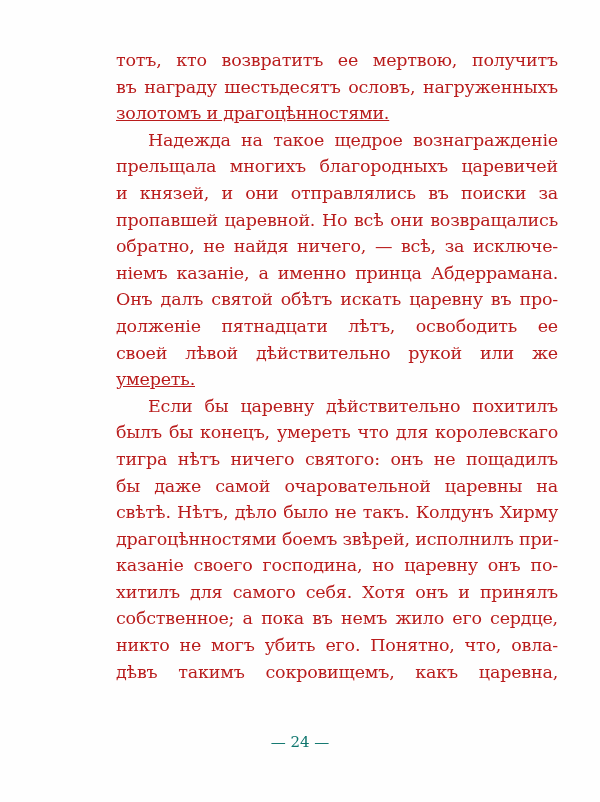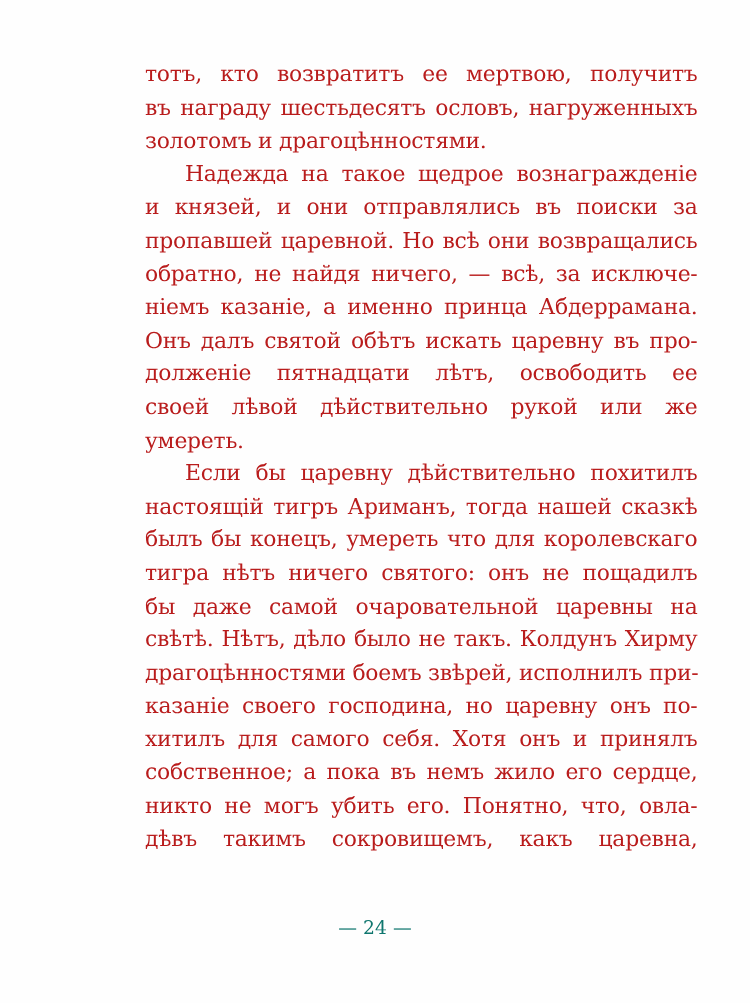--- a/index.html
+++ b/index.html
@@ -37,20 +37,21 @@
       white-space: nowrap;
       text-align: justify;
       text-align-last: justify;
       letter-spacing: -0.2px;
     }
     .line.indent {
       padding-left: 32px;
     }
     .line.last {
       text-align-last: left;
+      text-decoration: underline;
     }
     .page-number {
       position: absolute;
       left: 0;
       width: 600px;
       top: 733px;
       text-align: center;
       font-family: "DejaVu Serif", "Liberation Serif", serif;
       font-size: 15px;
       color: #0f766e;
@@ -63,33 +64,33 @@
   <div class="text-block">
 
     <div>
       <span class="line">тотъ, кто возвратитъ ее мертвою, получитъ</span>
       <span class="line">въ награду шестьдесятъ ословъ, нагруженныхъ</span>
       <span class="line last">золотомъ и драгоцѣнностями.</span>
     </div>
 
     <div>
       <span class="line indent">Надежда на такое щедрое вознагражденіе</span>
+      <span class="line">прельщала многихъ благородныхъ царевичей</span>
       <span class="line">и князей, и они отправлялись въ поиски за</span>
       <span class="line">пропавшей царевной. Но всѣ они возвращались</span>
       <span class="line">обратно, не найдя ничего, — всѣ, за исключе-</span>
       <span class="line">ніемъ казаніе, а именно принца Абдеррамана.</span>
       <span class="line">Онъ далъ святой обѣтъ искать царевну въ про-</span>
       <span class="line">долженіе пятнадцати лѣтъ, освободить ее</span>
       <span class="line">своей лѣвой дѣйствительно рукой или же</span>
       <span class="line last">умереть.</span>
     </div>
 
     <div>
       <span class="line indent">Если бы царевну дѣйствительно похитилъ</span>
-      <span class="line">настоящій тигръ Ариманъ, тогда нашей сказкѣ</span>
       <span class="line">былъ бы конецъ, умереть что для королевскаго</span>
       <span class="line">тигра нѣтъ ничего святого: онъ не пощадилъ</span>
       <span class="line">бы даже самой очаровательной царевны на</span>
       <span class="line">свѣтѣ. Нѣтъ, дѣло было не такъ. Колдунъ Хирму</span>
       <span class="line">драгоцѣнностями боемъ звѣрей, исполнилъ при-</span>
       <span class="line">казаніе своего господина, но царевну онъ по-</span>
       <span class="line">хитилъ для самого себя. Хотя онъ и принялъ</span>
       <span class="line">собственное; а пока въ немъ жило его сердце,</span>
       <span class="line">никто не могъ убить его. Понятно, что, овла-</span>
       <span class="line">дѣвъ такимъ сокровищемъ, какъ царевна,</span>

